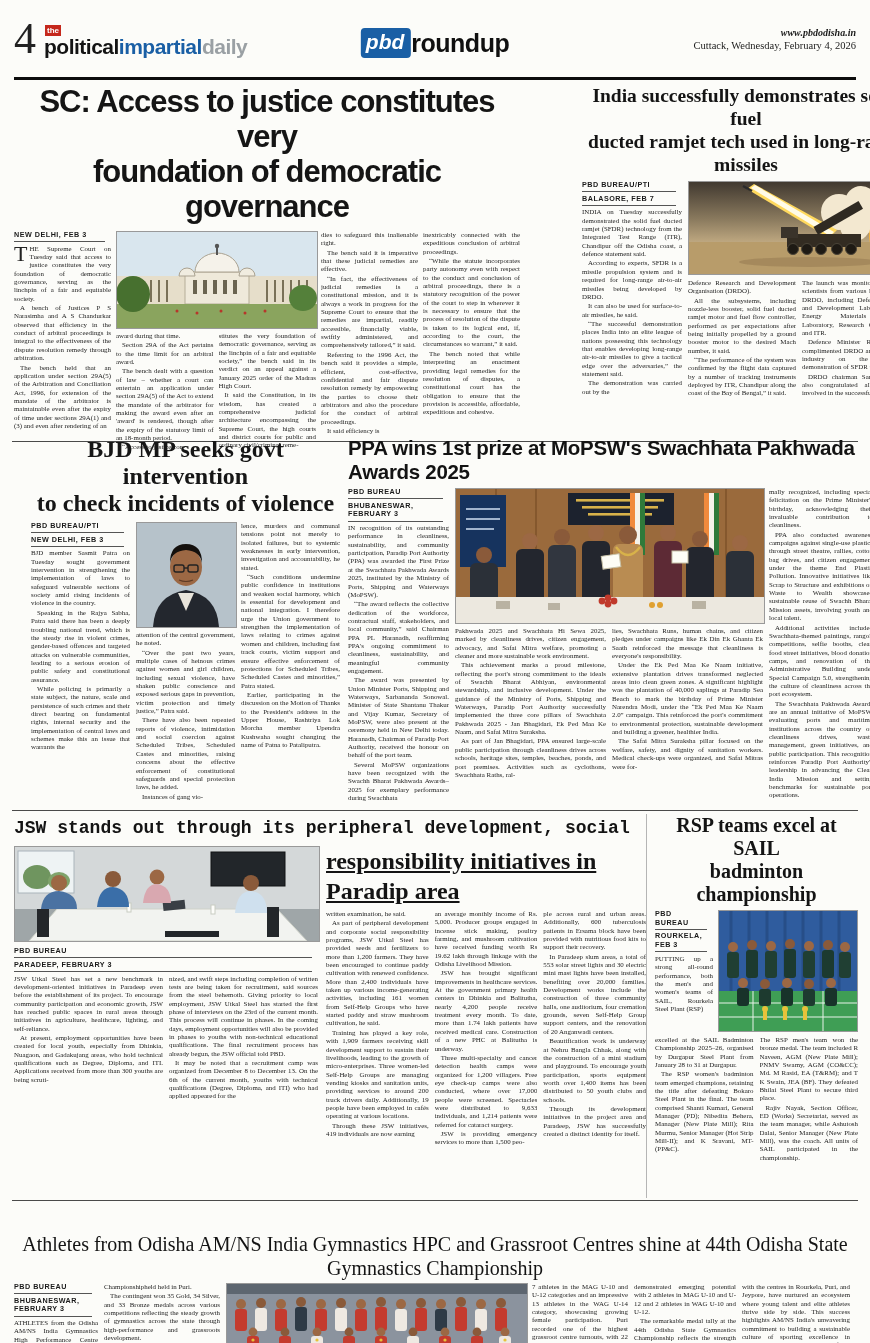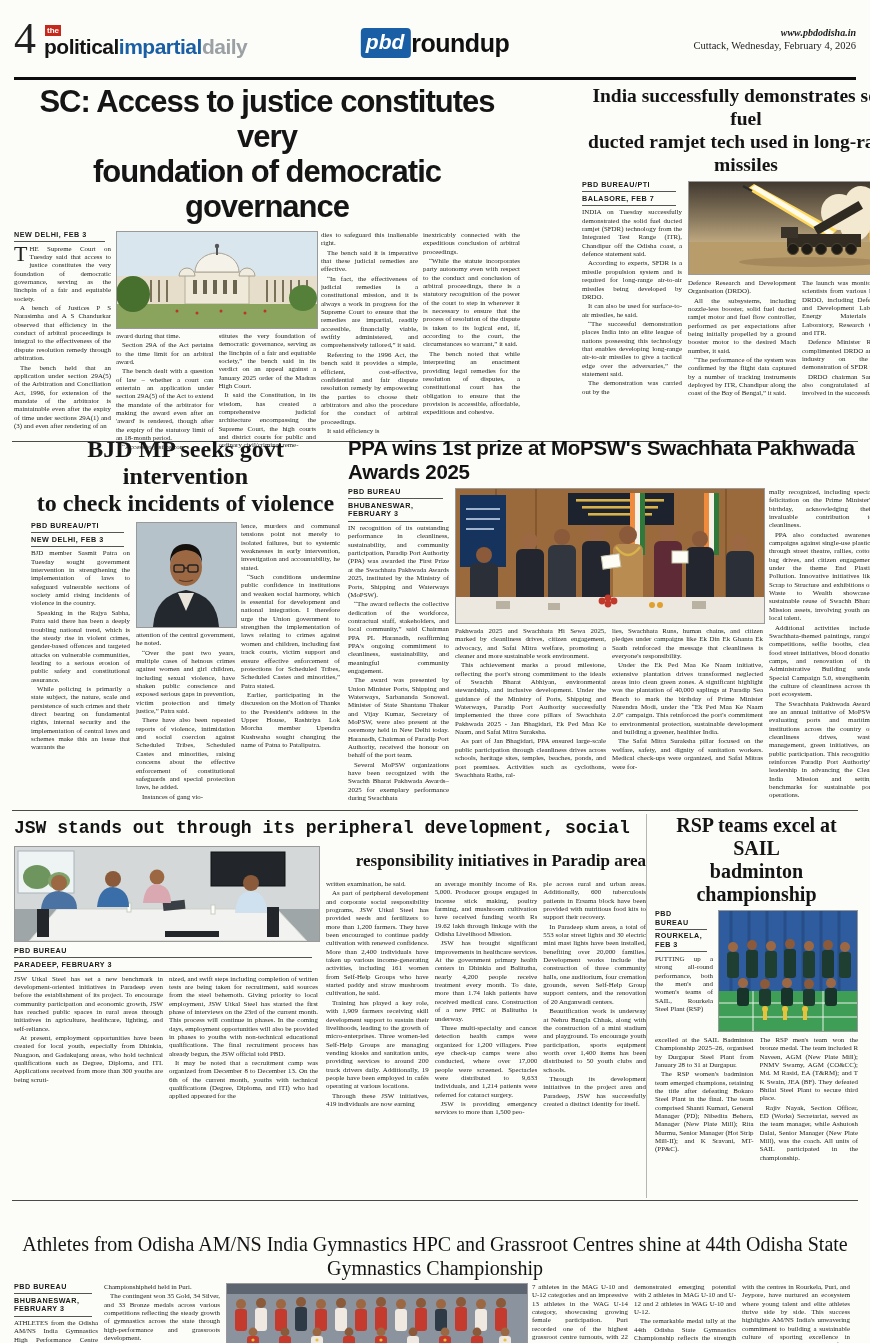--- a/index.html
+++ b/index.html
@@ -54,21 +54,21 @@
   .ppa-head{font-family:"Liberation Sans",sans-serif;font-weight:700;font-size:20.5px;line-height:24px;letter-spacing:-0.3px;color:#131313;}
   .ppa-body{display:flex;gap:6px;margin-top:4px;height:328px;}
   .ppa-c1{width:101px;} .ppa-mid{width:308px;} .ppa-c4{width:104px;}
   .ppa-midcols{display:flex;gap:6px;margin-top:3px;height:188px;}
   
   #sec3{top:814px;height:384px;}
   .jsw-block{width:648px;padding-left:14px;}
   .jsw-head1{font-family:Liberation Mono, monospace;font-weight:600;font-size:18px;line-height:28px;text-align:left;color:#141414;}
   .jsw-row{display:flex;gap:8px;margin-top:4px;}
   .jsw-left{width:304px;} .jsw-right{flex:1;}
-  .jsw-head2{font-family:"Liberation Serif",serif;font-weight:600;font-size:17px;line-height:30px;text-align:right;color:#141414;}
+  .jsw-head2{font-family:"Liberation Serif",serif;font-weight:600;font-size:24px;line-height:30px;text-align:left;color:#141414;text-decoration:underline;}
   .jsw-leftcols{display:flex;gap:6px;margin-top:3px;height:212px;}
   .jsw-rightcols{display:flex;gap:6px;margin-top:4px;height:286px;}
   .jsw-left .col,.jsw-right .col{flex:1;}
   .rsp-block{flex:1;padding:0 12px 0 8px;}
   .rsp-head{font-family:"Liberation Serif",serif;font-weight:600;font-size:20px;line-height:23px;text-align:center;color:#141414;}
   .rsp-top{display:flex;gap:5px;margin-top:4px;}
   .rsp-lead{width:58px;}
   .rsp-cols{display:flex;gap:6px;margin-top:4px;height:182px;}
   .rsp-cols .col{flex:1;}
   

